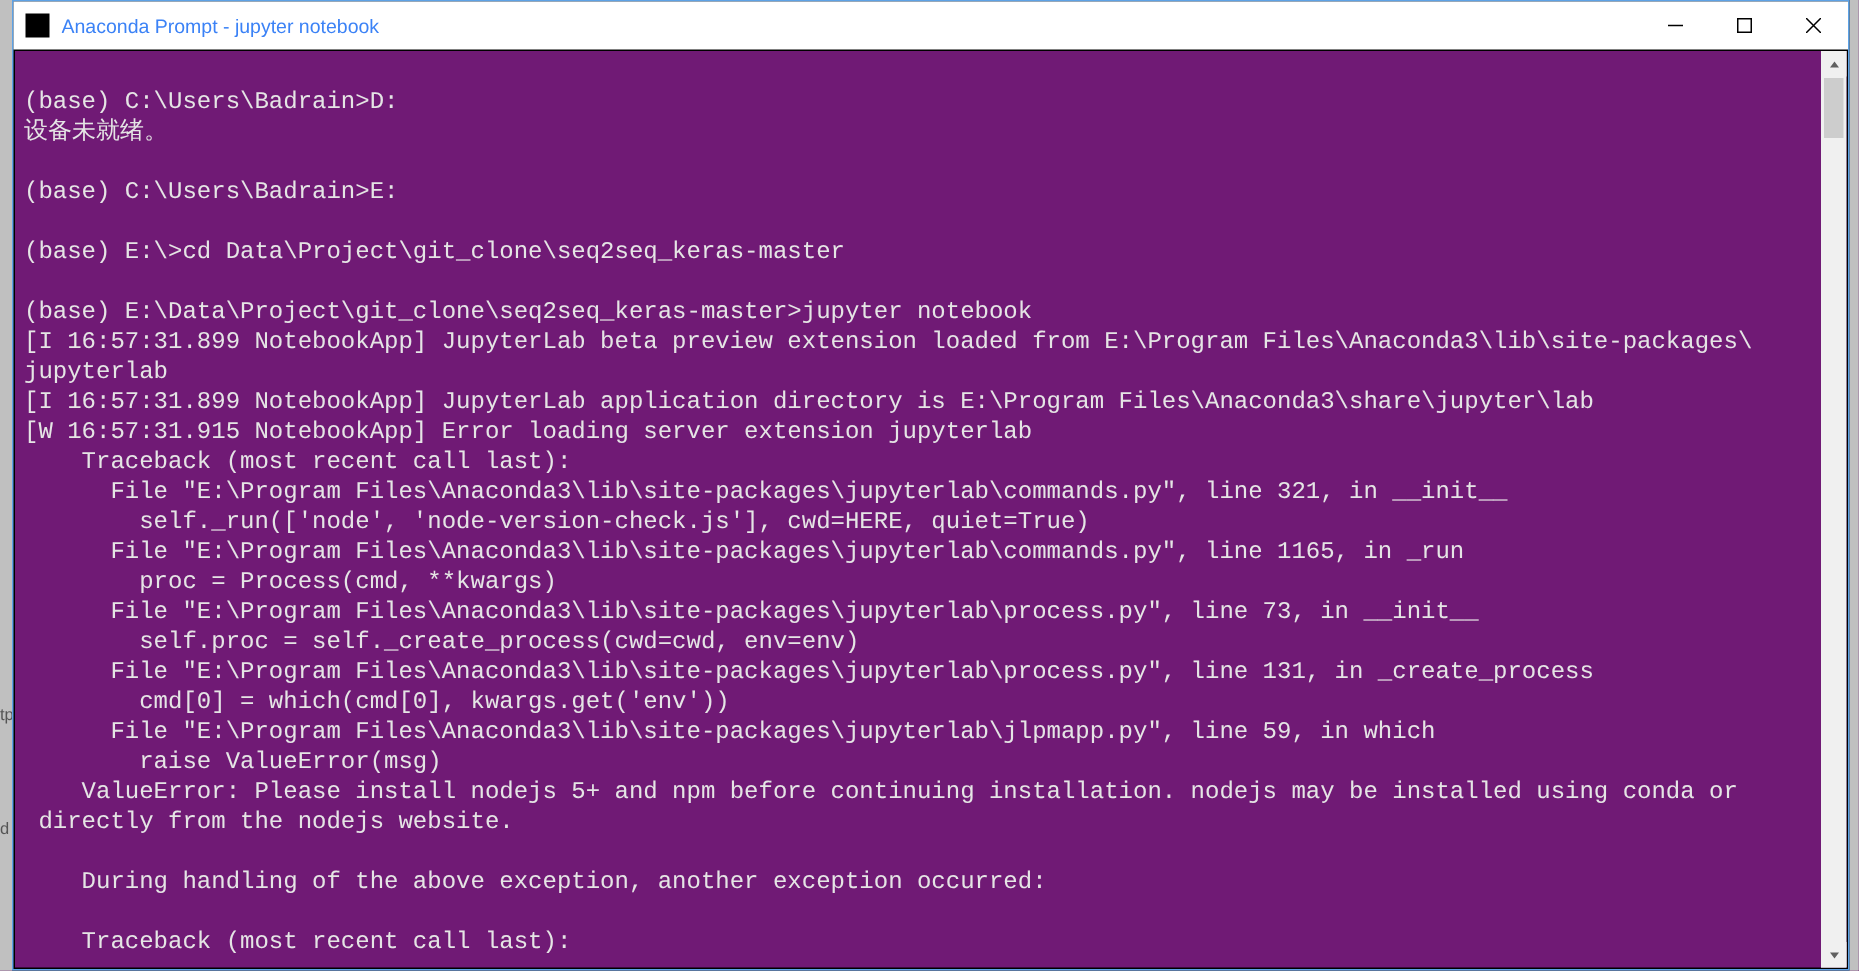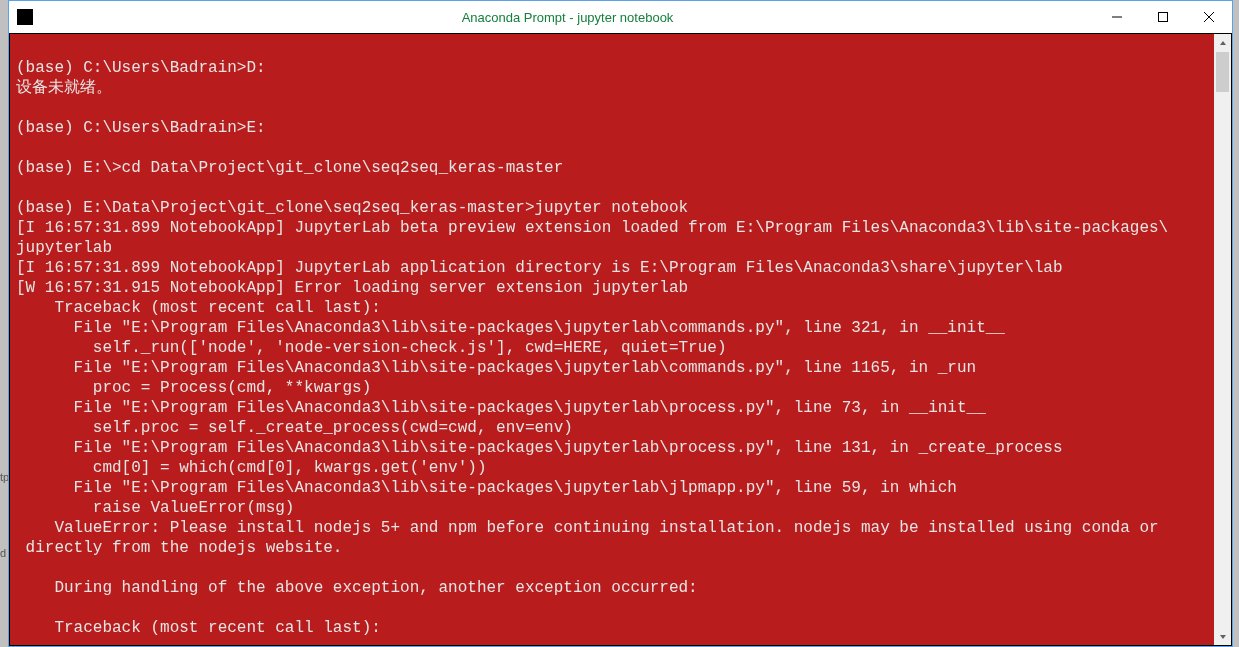--- a/index.html
+++ b/index.html
@@ -31,46 +31,45 @@
   }
   .titlebar .icon {
     width: 16px;
     height: 16px;
     background: #000;
     margin-right: 8px;
     display: inline-block;
   }
   .titlebar .title {
     font-size: 13px;
-    color: #15803d;
+    color: #3b82f6;
     flex: 1;
     white-space: nowrap;
     overflow: hidden;
-    text-align: center;
   }
   .win-controls {
     display: flex;
     height: 100%;
   }
   .win-btn {
     width: 46px;
     height: 100%;
     display: flex;
     align-items: center;
     justify-content: center;
     color: #000;
   }
   .win-btn svg { display:block; }
   .terminal-wrap {
     position: absolute;
     top: 33px;
     left: 1px;
     right: 1px;
     bottom: 1px;
-    background: #b91c1c;
+    background: #701a75;
     display: flex;
   }
   .terminal {
     flex: 1;
     padding: 4px 0 0 6px;
     font-family: "NSimSun","SimSun","Consolas","Courier New",monospace;
     font-size: 16px;
     line-height: 20px;
     color: #e5e5e5;
     white-space: pre;

